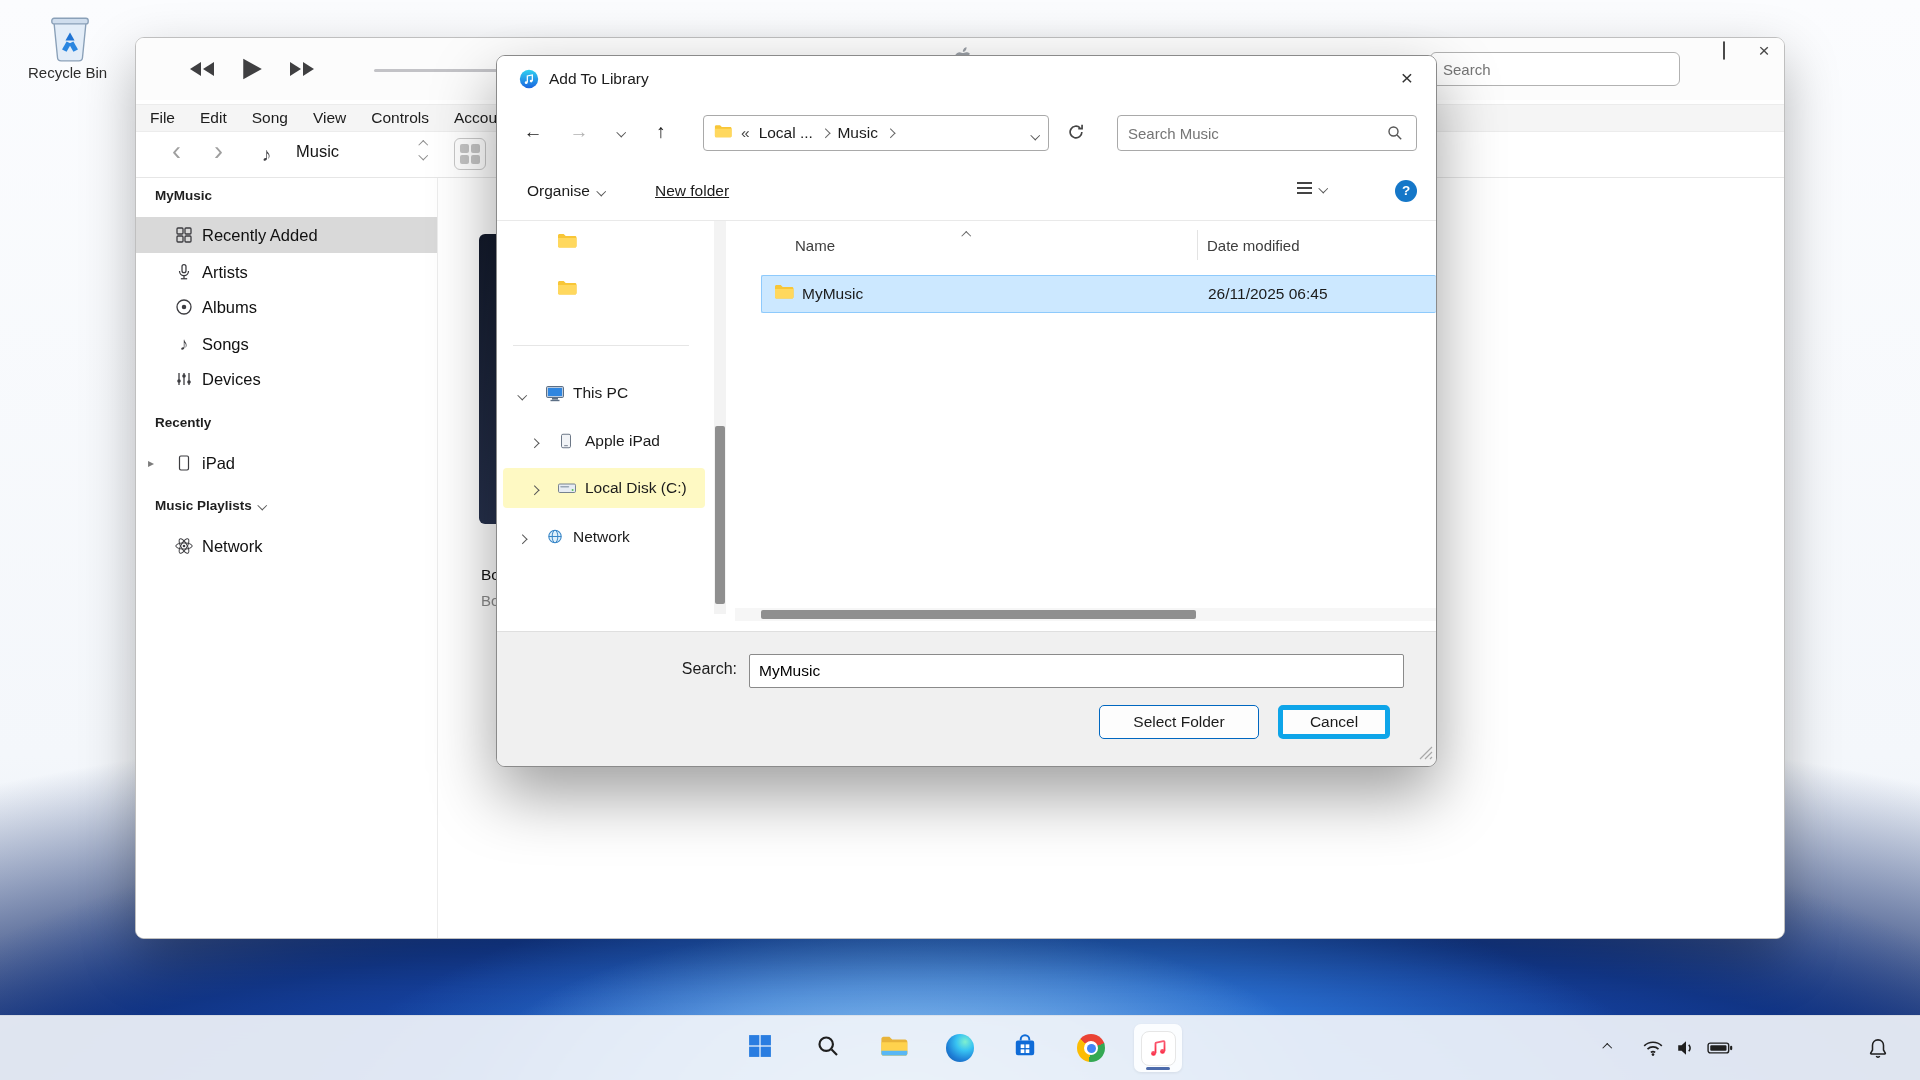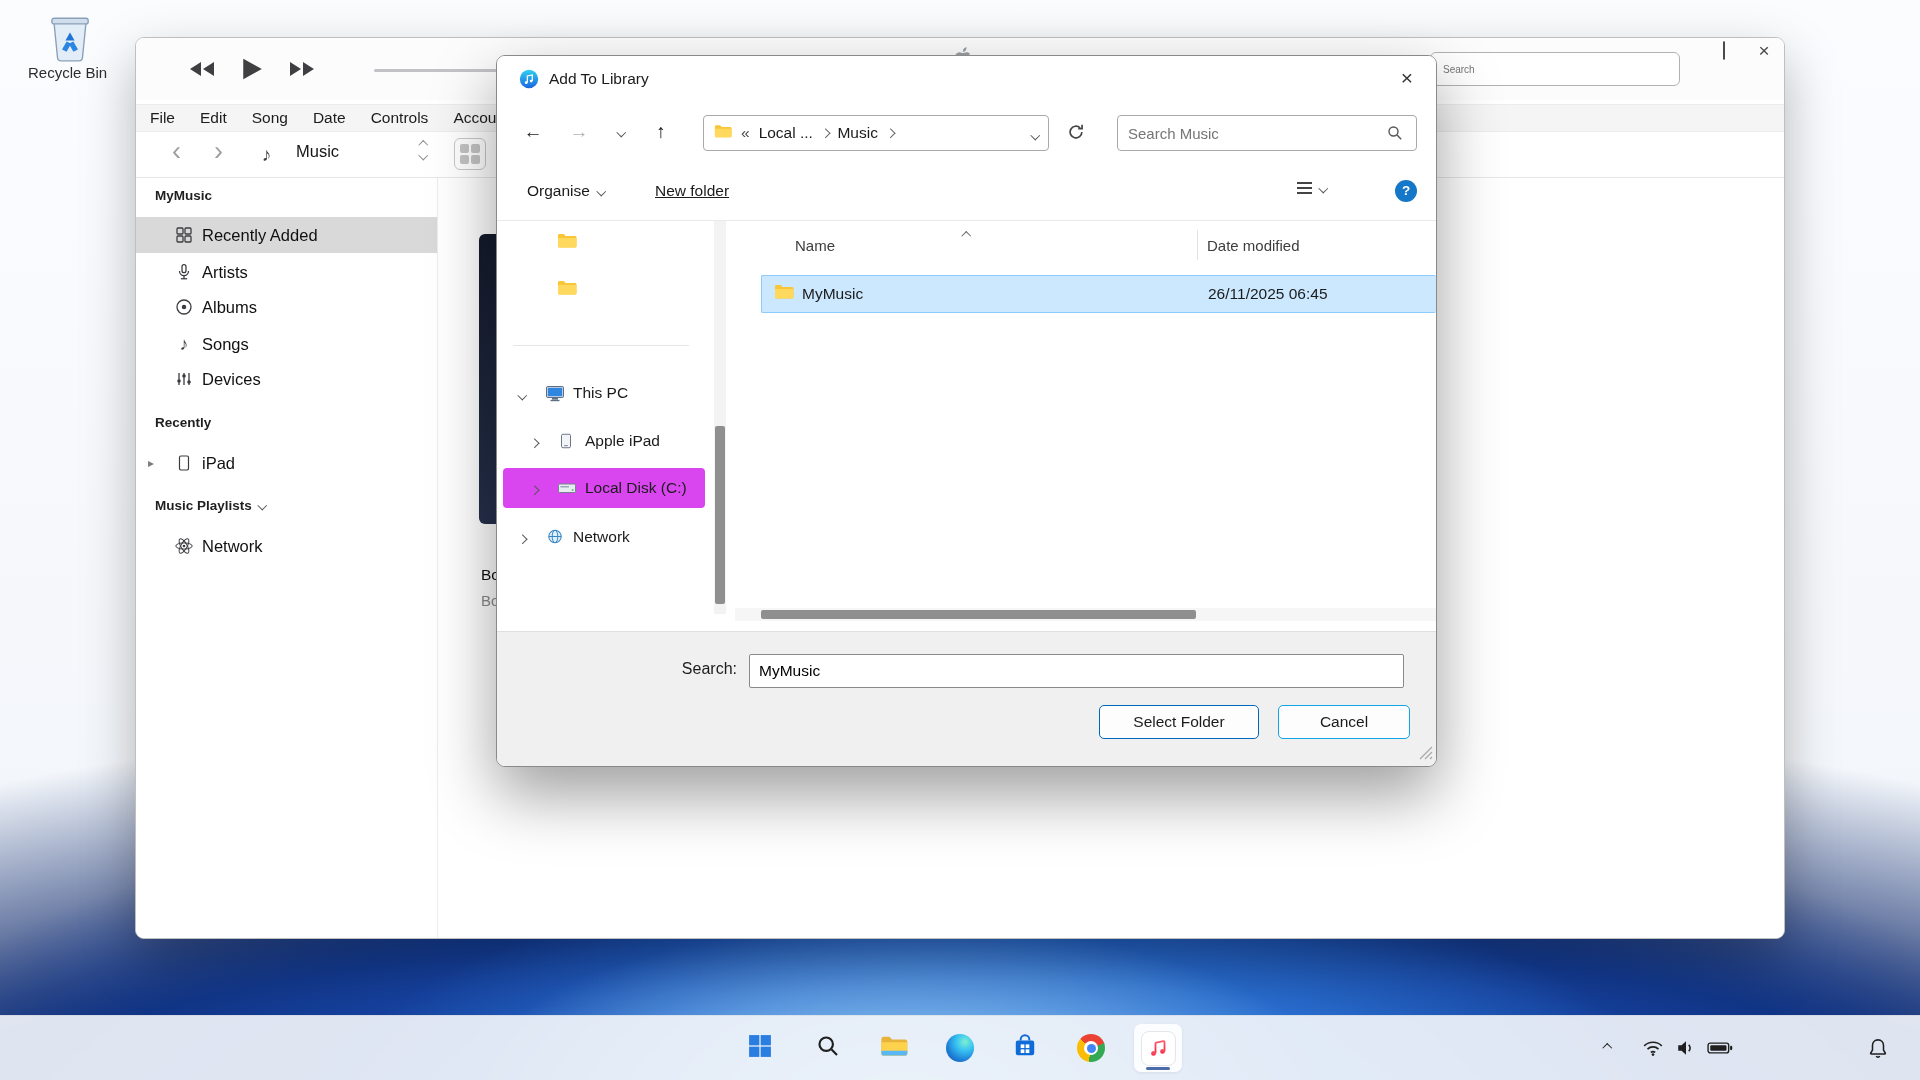--- a/index.html
+++ b/index.html
@@ -22,21 +22,21 @@
   .chev.s{width:5.5px;height:5.5px;border-width:1.3px;}
   
   .itunes{position:absolute;left:135px;top:37px;width:1648px;height:900px;background:#fff;
     border:1px solid #bfbfbf;border-radius:9px;box-shadow:0 22px 54px rgba(0,0,0,.28);overflow:hidden;}
   .it-titlebar{position:absolute;left:0;top:0;width:100%;height:62px;background:#fcfcfc;}
   .transport{position:absolute;left:52px;top:12px;height:38px;display:flex;align-items:center;gap:24px;}
   .tbtn{display:flex;align-items:center;cursor:pointer;}
   .it-slider{position:absolute;left:238px;top:31px;width:280px;height:3px;background:#c3c3c7;border-radius:2px;}
   .apple{position:absolute;left:813px;top:5px;}
   .it-search{position:absolute;left:1294px;top:14px;width:224px;height:32px;border:1px solid #b2b2b2;
-    border-radius:6px;background:#fff;font-size:10px;color:#6d6d6d;padding:0 12px;outline:none;}
+    border-radius:6px;background:#fff;font-size:15px;color:#6d6d6d;padding:0 12px;outline:none;}
   .win-controls{position:absolute;right:12px;top:2px;display:flex;gap:24px;align-items:center;height:22px;}
   .wc{width:16px;text-align:center;color:#4a4a4a;cursor:pointer;}
   .wc-min{width:11px;height:1.6px;background:#4a4a4a;margin:0 auto;}
   .wc-max{width:10px;height:9px;border:1.5px solid #4a4a4a;border-radius:2px;margin:0 auto;}
   .wc-close{font-size:19px;line-height:16px;}
   .it-menubar{position:absolute;left:0;top:66px;width:100%;height:28px;background:#f5f5f5;
     border-top:1px solid #ececec;border-bottom:1px solid #ececec;display:flex;align-items:center;
     padding-left:14px;gap:25px;font-size:15.5px;color:#1c1c1c;box-sizing:border-box;}
   .menu-item{cursor:pointer;}
   .it-navrow{position:absolute;left:0;top:96px;width:100%;height:44px;background:#fff;}
@@ -83,21 +83,21 @@
   .dlg-cmdbar{position:absolute;left:0;top:112px;width:100%;height:52px;font-size:15.5px;}
   .cmd{position:absolute;top:14px;display:flex;align-items:center;gap:8px;cursor:pointer;color:#1b1b1b;}
   .help-circle{position:absolute;left:898px;top:12px;width:22px;height:22px;border-radius:50%;background:#1577c8;
     color:#fff;font-size:13.5px;font-weight:bold;text-align:center;line-height:22px;cursor:pointer;}
   .view-ic{display:flex;flex-direction:column;gap:3px;}
   .view-ic div{width:15px;height:2px;background:#444;}
   .dlg-sep{position:absolute;left:0;top:164px;width:100%;height:1px;background:#e9e9e9;}
   
   .tree-row{position:absolute;left:6px;width:202px;height:40px;display:flex;align-items:center;font-size:15.5px;
     cursor:pointer;border-radius:4px;color:#1b1b1b;}
-  .tree-row.sel{background:#d946ef;}
+  .tree-row.sel{background:#fef9c3;}
   .tr-chev{position:absolute;color:#565656;}
   .tr-ic{position:absolute;width:20px;height:18px;}
   .tr-lab{position:absolute;white-space:nowrap;}
   .tree-div{position:absolute;left:16px;top:289px;width:176px;height:1px;background:#e6e6e6;}
   .vscroll-track{position:absolute;left:217px;top:165px;width:12px;height:393px;background:#f3f3f3;}
   .vscroll-thumb{position:absolute;left:1px;top:205px;width:10px;height:178px;background:#8f8f8f;border-radius:2px;cursor:pointer;}
   
   .col-h{position:absolute;top:176px;height:28px;line-height:28px;font-size:15px;color:#3d3d3d;cursor:pointer;}
   .sort-caret{position:absolute;left:466px;top:169px;color:#666;}
   .col-div{position:absolute;left:700px;top:174px;width:1px;height:30px;background:#e3e3e3;}
@@ -110,21 +110,21 @@
   .hscroll-track{position:absolute;left:238px;top:552px;width:701px;height:13px;background:#f6f6f6;}
   .hscroll-thumb{position:absolute;left:26px;top:2px;width:435px;height:9px;background:#8f8f8f;border-radius:2px;cursor:pointer;}
   
   .dlg-footer{position:absolute;left:0;top:575px;width:100%;height:135px;background:#f0f0f0;border-top:1px solid #dfdfdf;}
   .folder-label{position:absolute;left:120px;top:28px;width:120px;text-align:right;font-size:16px;color:#1b1b1b;}
   .folder-input{position:absolute;left:252px;top:22px;width:655px;height:34px;box-sizing:border-box;
     border:1px solid #8a8a8a;border-radius:2px;background:#fff;font-size:15.5px;padding:0 9px;outline:none;}
   .dlg-btn{position:absolute;top:73px;height:34px;border-radius:5px;background:#fdfdfd;font-size:15.5px;
     display:flex;align-items:center;justify-content:center;cursor:pointer;box-sizing:border-box;color:#1b1b1b;}
   .btn-primary{left:602px;width:160px;border:1px solid #0067c0;}
-  .btn-cancel{left:781px;width:132px;border:1px solid #0ea5e9;}
+  .btn-cancel{left:781px;width:112px;border:5px solid #0ea5e9;}
   .grip{position:absolute;right:3px;bottom:3px;cursor:nwse-resize;}
   
   .taskbar{position:fixed;left:0;bottom:0;width:100%;height:64px;background:rgba(241,244,250,.92);
     border-top:1px solid rgba(0,0,0,.05);backdrop-filter:blur(18px);z-index:50;}
   .tb-btn{position:absolute;top:8px;width:48px;height:48px;border-radius:7px;display:flex;
     align-items:center;justify-content:center;cursor:pointer;}
   .tb-btn.active{background:rgba(255,255,255,.85);box-shadow:0 1px 3px rgba(0,0,0,.08);}
   .tb-indicator{position:absolute;bottom:2px;left:50%;transform:translateX(-50%);width:24px;height:3px;
     border-radius:2px;background:#4d6bab;}
   .music-tile{width:33px;height:33px;border-radius:8px;background:#fff;border:1px solid #e6e6e6;
@@ -189,21 +189,21 @@
       <span class="wc"><span class="wc-min"></span></span>
       <span class="wc"><span class="wc-max"></span></span>
       <span class="wc wc-close">×</span>
     </div>
   </div>
 
   <div class="it-menubar">
     <span class="menu-item">File</span>
     <span class="menu-item">Edit</span>
     <span class="menu-item">Song</span>
-    <span class="menu-item">Date</span>
+    <span class="menu-item">View</span>
     <span class="menu-item">Controls</span>
     <span class="menu-item">Account</span>
   </div>
 
   <div class="it-navrow">
     <span class="nav-chev" style="left:36px;">‹</span>
     <span class="nav-chev" style="left:78px;">›</span>
     <span class="it-note">♪</span>
     <span class="media-kind">Music</span>
     <span class="updown">

